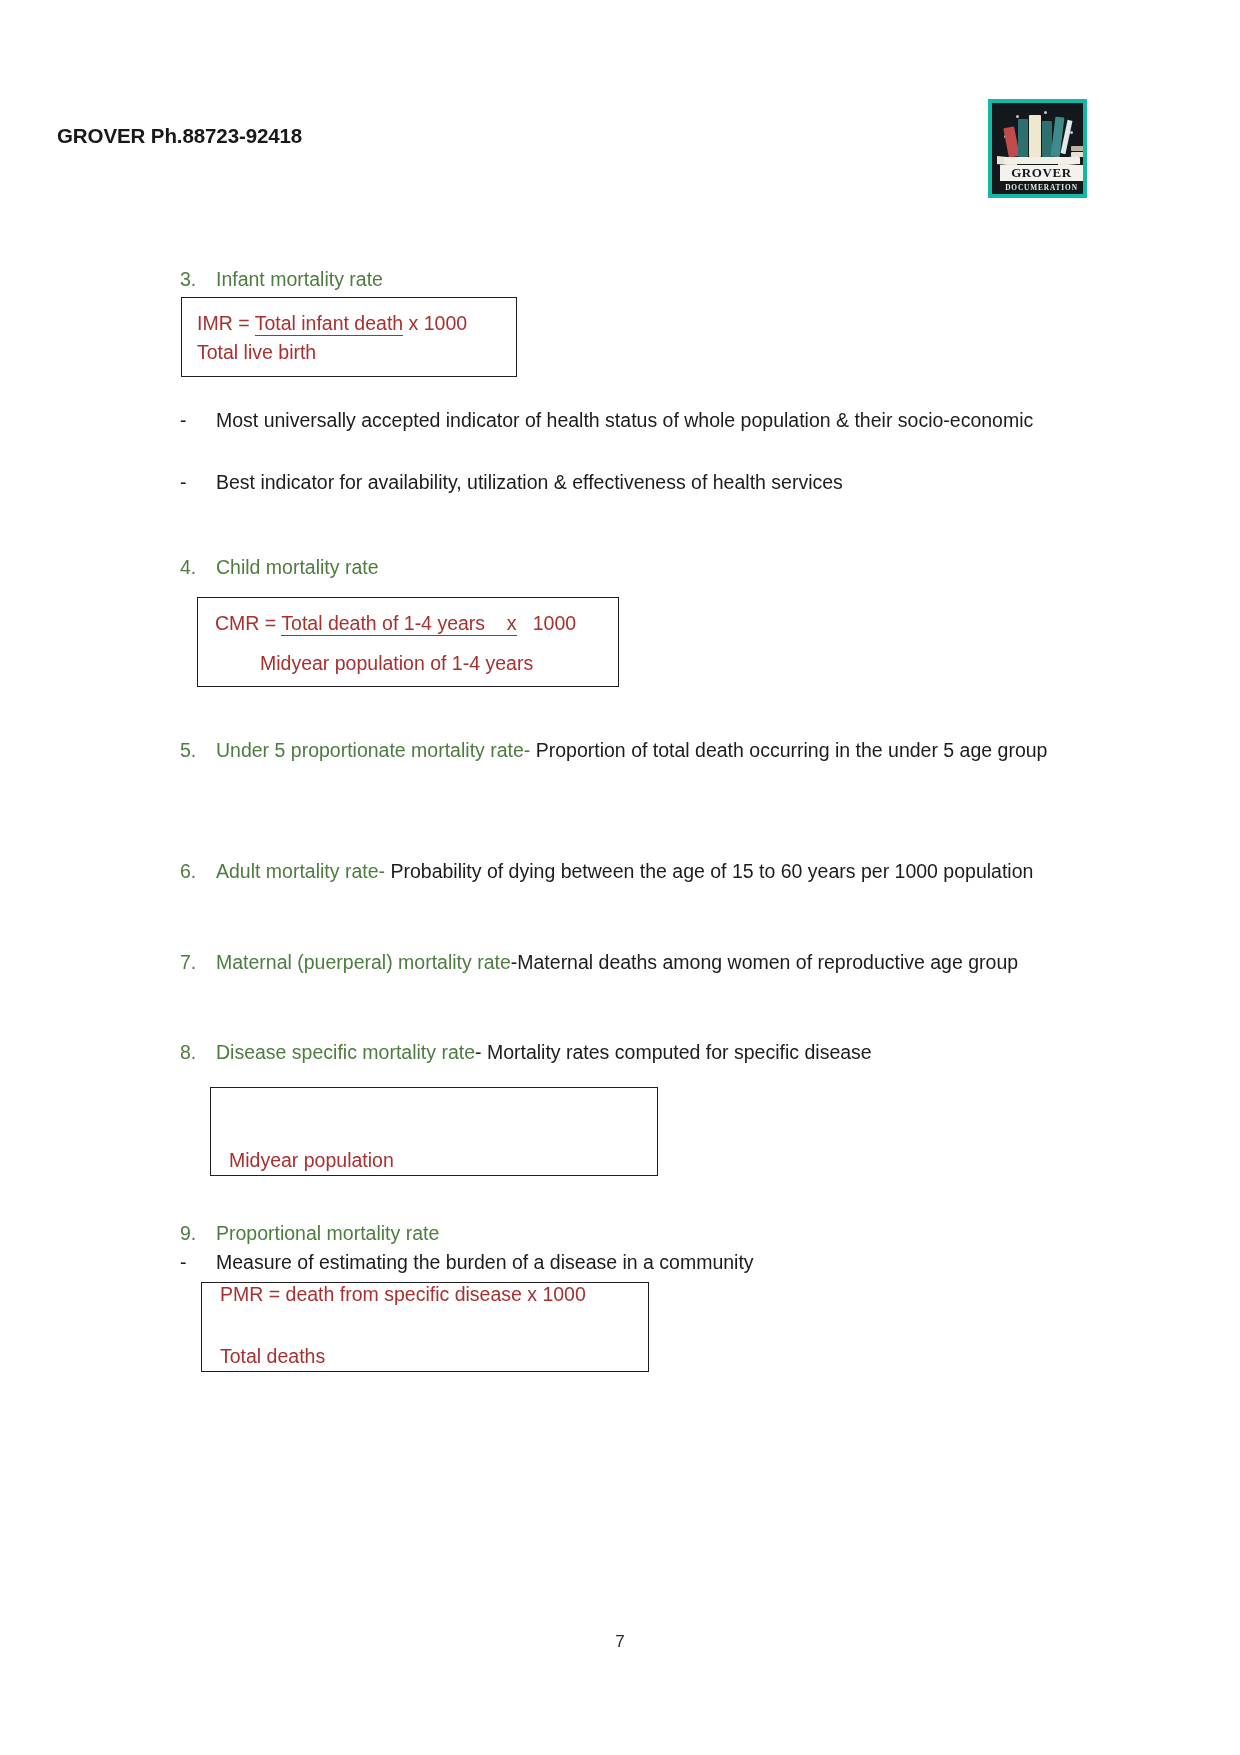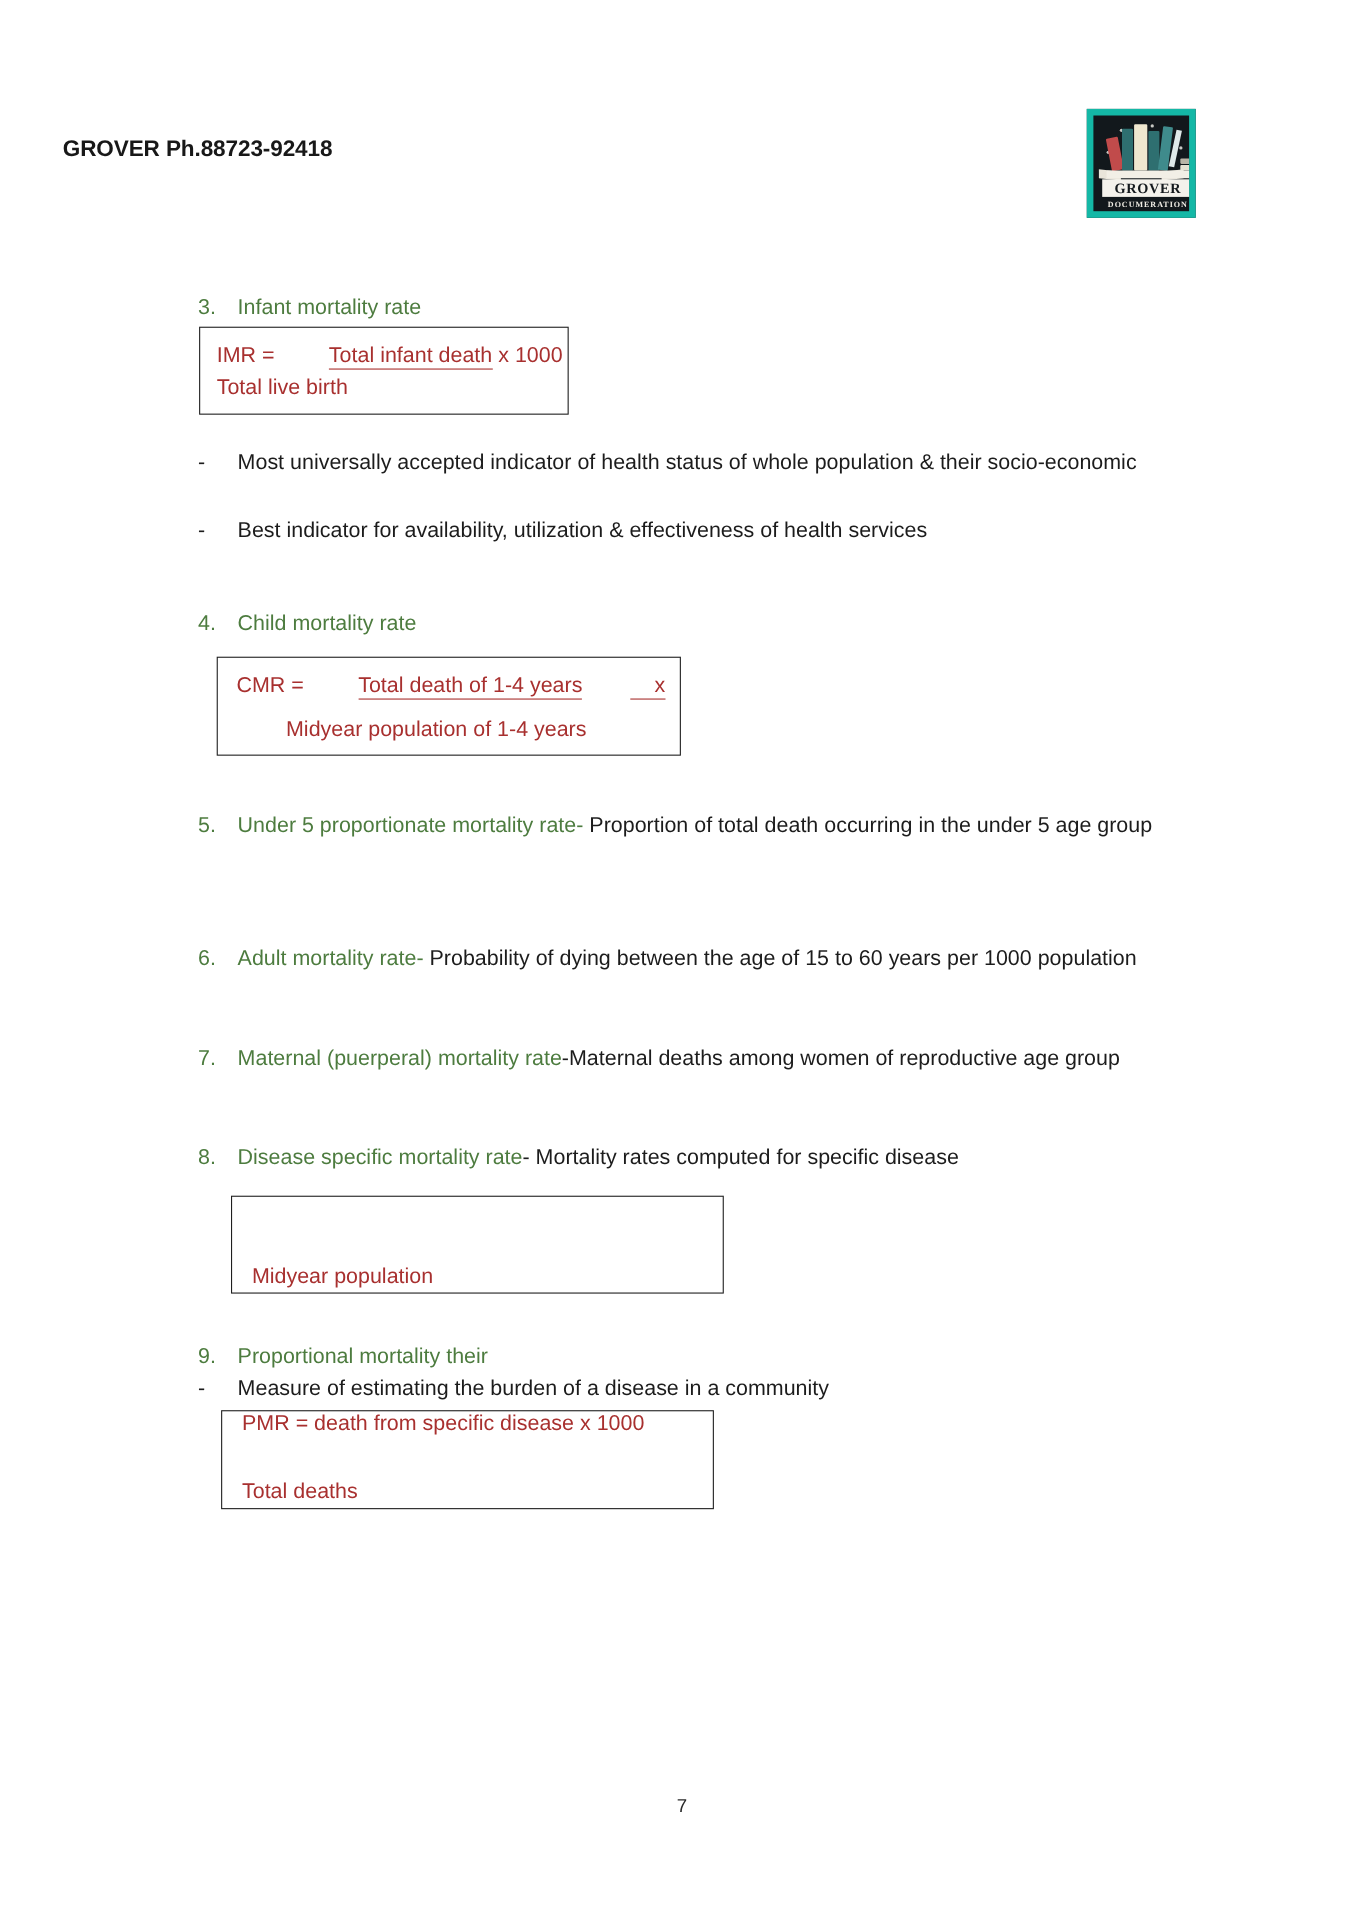--- a/index.html
+++ b/index.html
@@ -38,21 +38,21 @@
     color: #181818;
     white-space: nowrap;
   }
   .logo {
     position: absolute;
     left: 988px;
     top: -19px;
     width: 99px;
     height: 99px;
     background: #12181c;
-    border: 6px solid #14b8a6;
+    border: 4px solid #14b8a6;
     box-sizing: border-box;
     overflow: hidden;
   }
   .logo .sparkle {
     position: absolute;
     width: 3px;
     height: 3px;
     background: #e8e8e2;
     border-radius: 50%;
     opacity: .85;
@@ -169,21 +169,20 @@
     font-size: 19.5px;
     overflow: hidden;
   }
   .fbox .fl {
     position: absolute;
     white-space: nowrap;
   }
   .uline {
     border-bottom: 1.4px solid #a8302f;
     padding-bottom: 1px;
-    margin-left: 44px;
   }
 
   .page-number {
     position: absolute;
     left: 0;
     top: 1632px;
     width: 1240px;
     text-align: center;
     font-size: 17px;
     color: #2a2a2a;
@@ -274,21 +273,21 @@
     <div class="num-item" style="left:180px; top:1037px; width:940px; display:block;">
       <span class="marker" style="display:inline-block;">8.</span><span class="green">Disease specific mortality rate</span><span class="black">- Mortality rates computed for specific disease</span>
     </div>
 
     <div class="fbox" style="left:210px; top:1087px; width:448px; height:89px;">
       <span class="fl" style="left:18px; top:61px;">Midyear population</span>
     </div>
 
     <div class="num-item" style="left:180px; top:1218px;">
       <span class="marker">9.</span>
-      <span class="itext green">Proportional mortality their</span>
+      <span class="itext green">Proportional mortality rate</span>
     </div>
 
     <div class="dash-item" style="left:180px; top:1247px;">
       <span class="marker">-</span>
       <span>Measure of estimating the burden of a disease in a community</span>
     </div>
 
     <div class="fbox" style="left:201px; top:1282px; width:448px; height:90px;">
       <span class="fl" style="left:18px; top:0;">PMR = death from specific disease x 1000</span>
       <span class="fl" style="left:18px; top:62px;">Total deaths</span>

